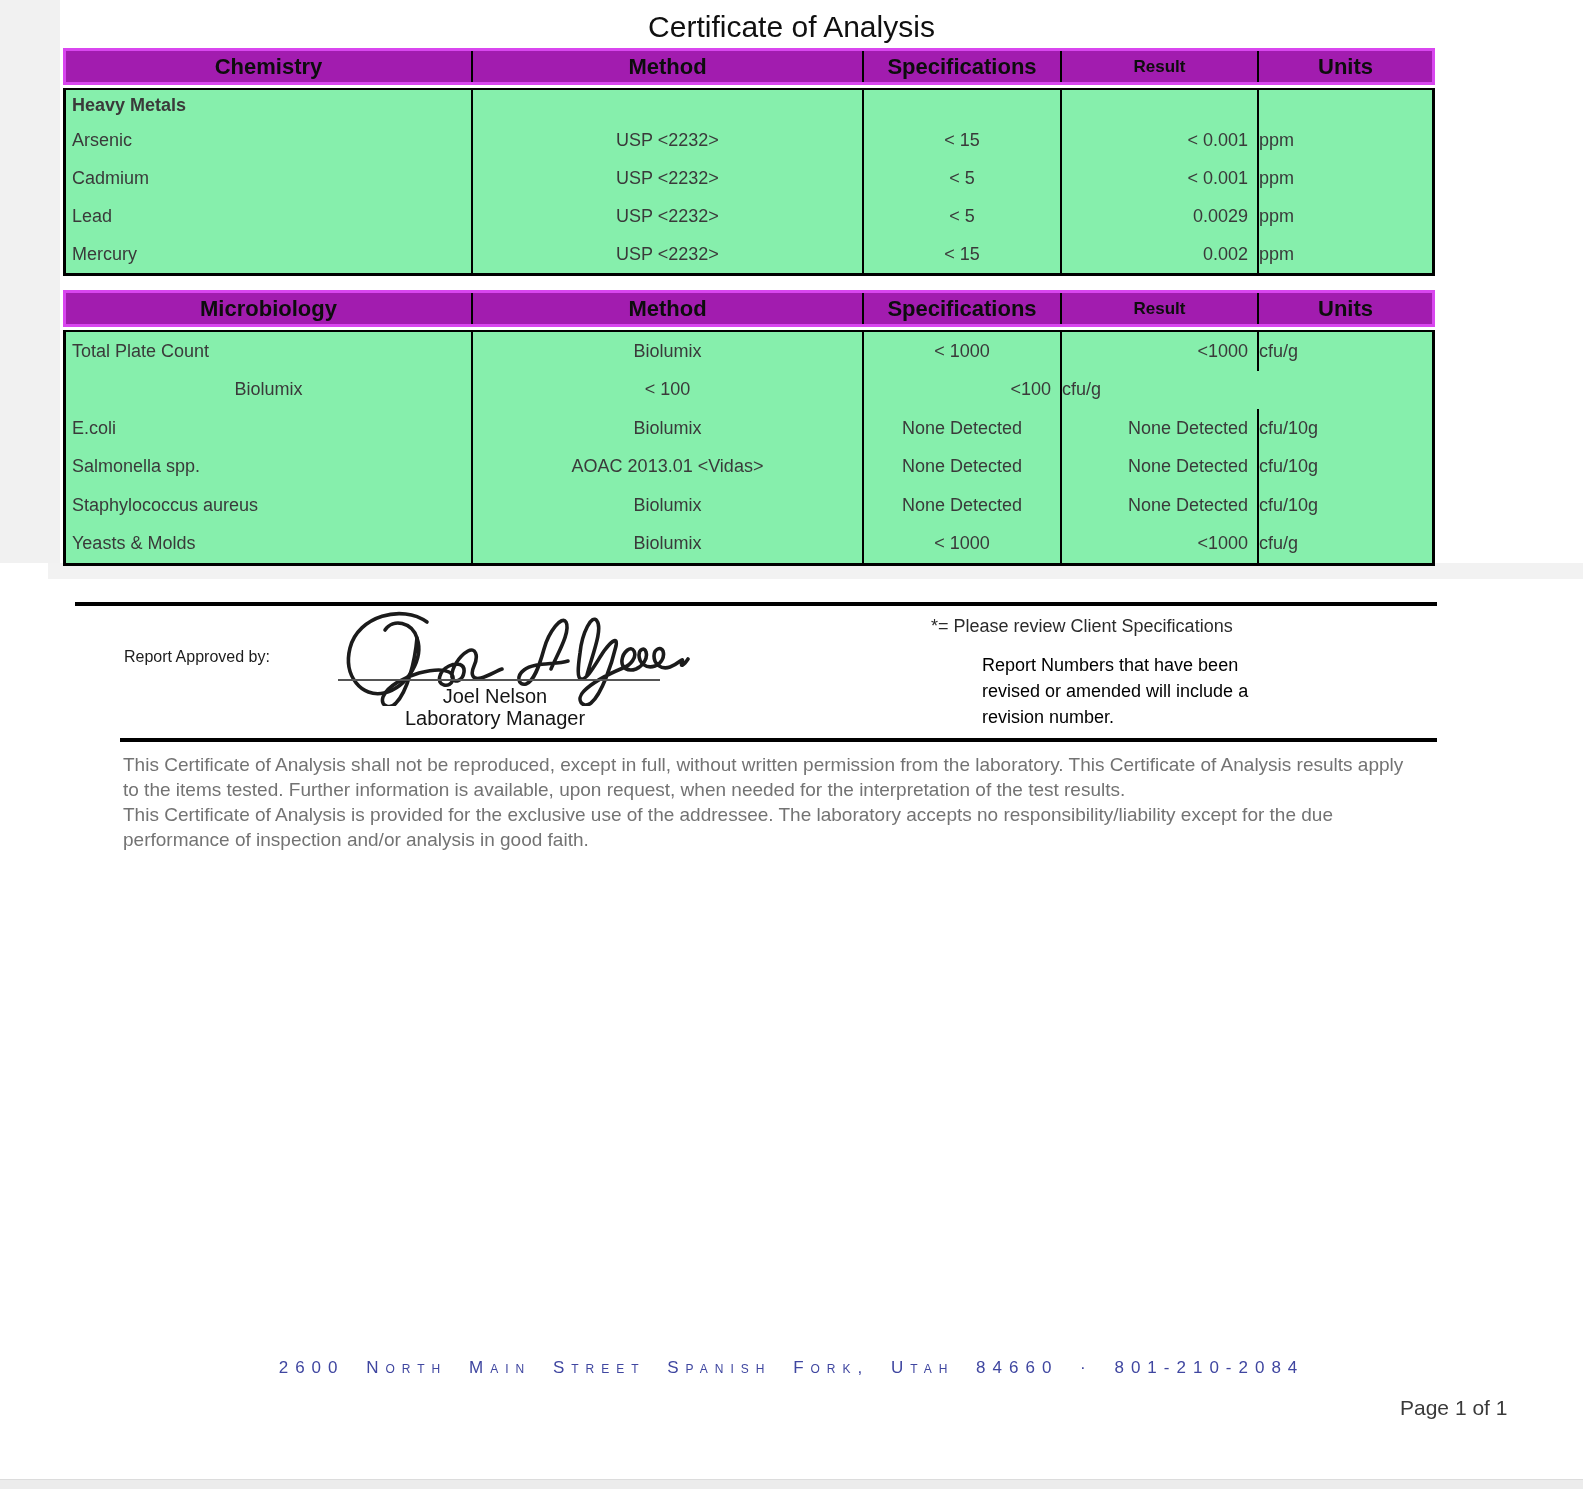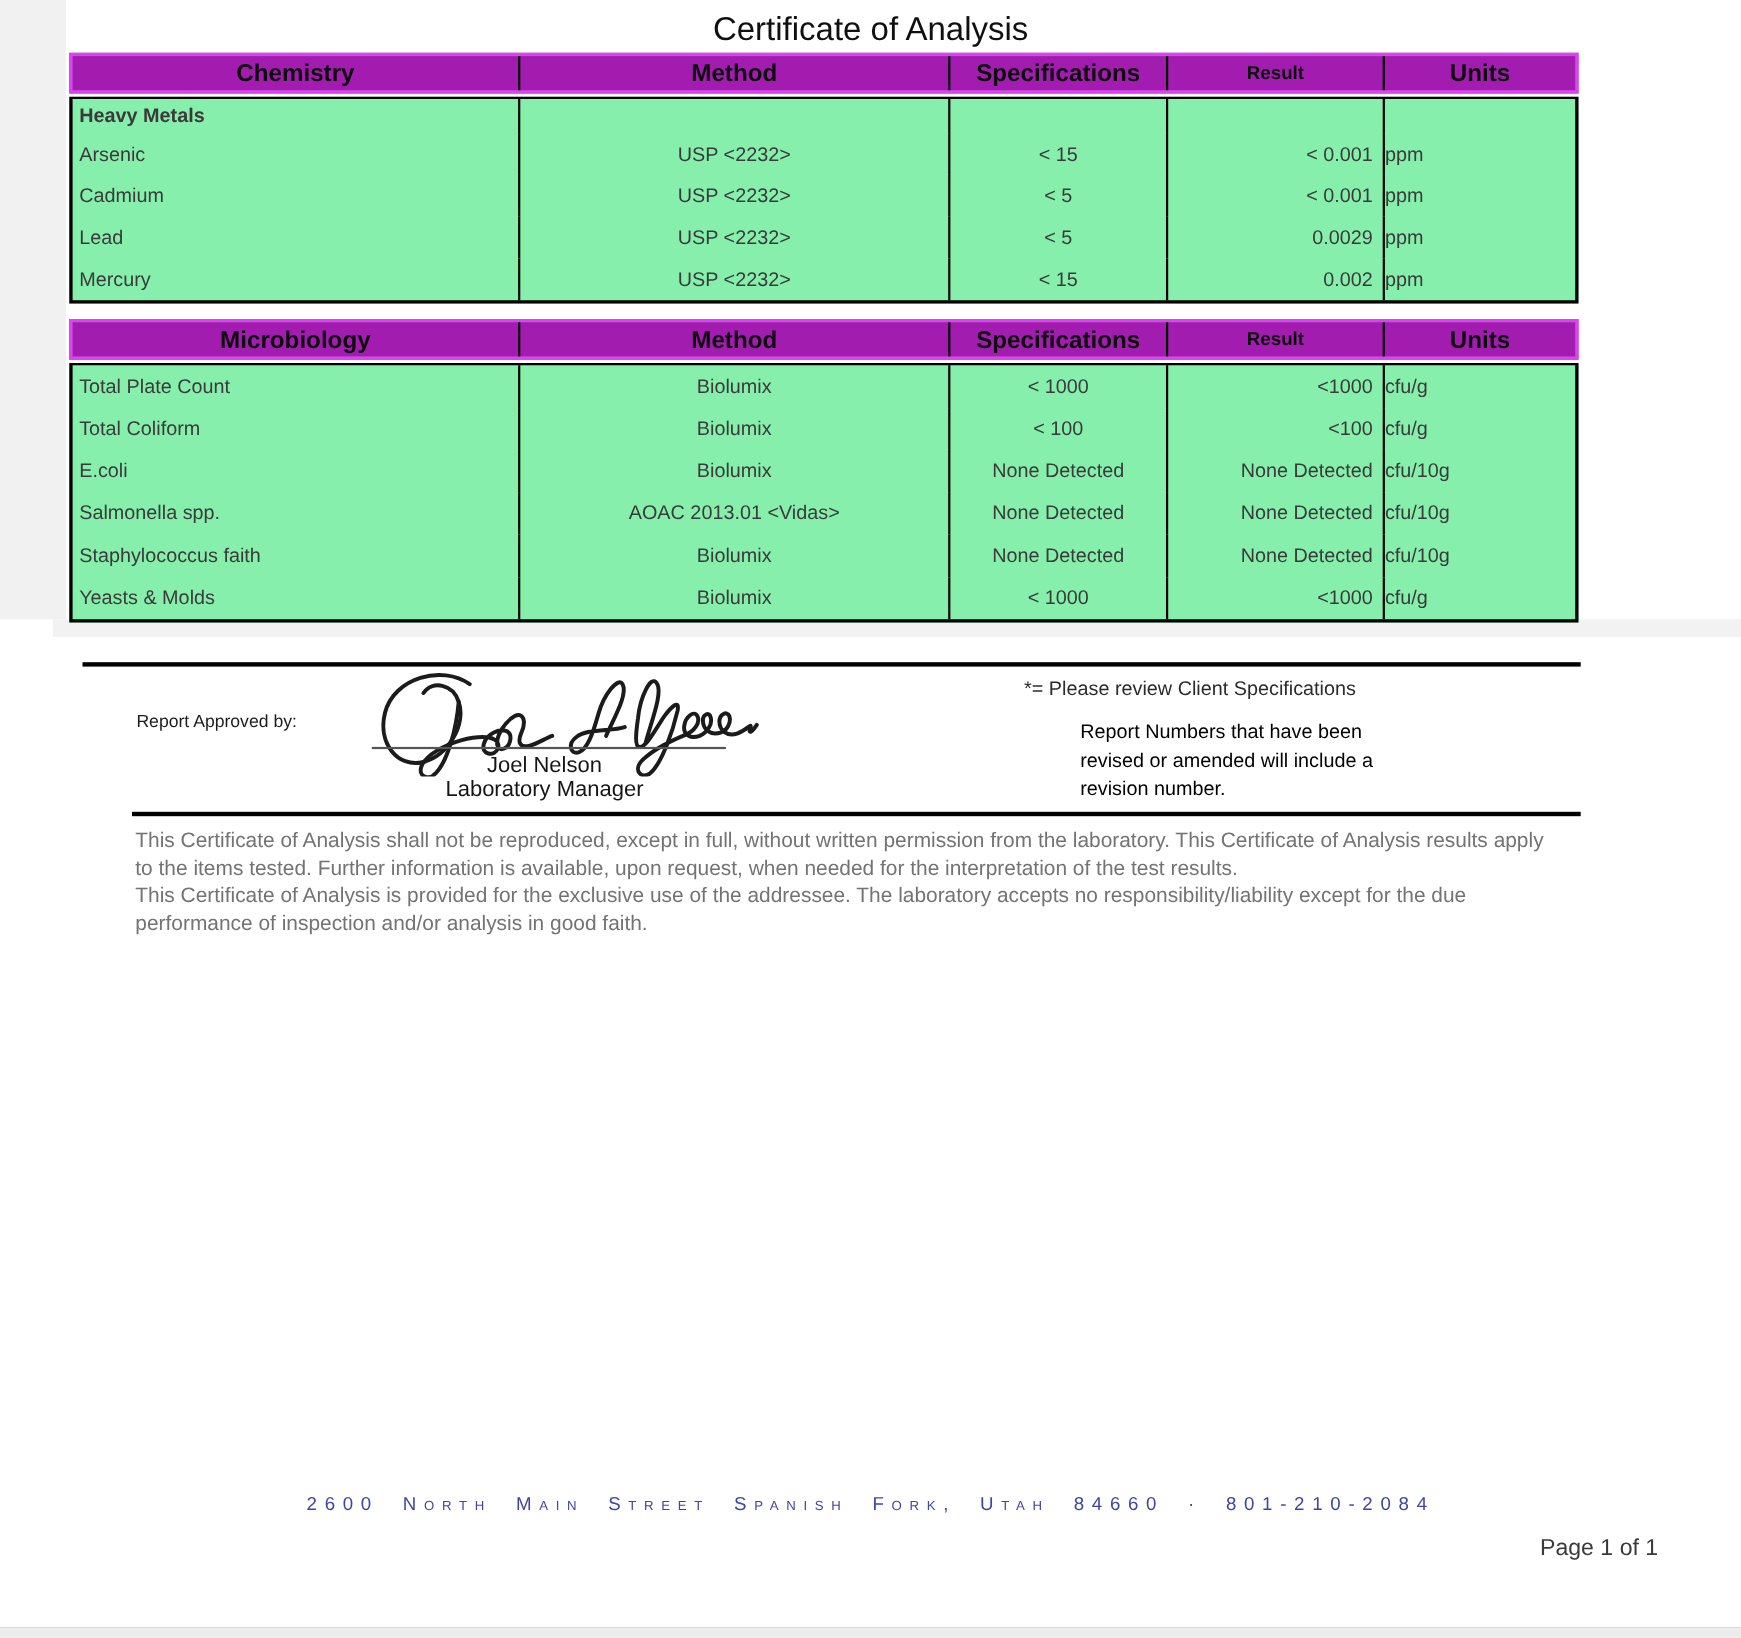--- a/index.html
+++ b/index.html
@@ -146,42 +146,41 @@
     </div>
     <div class="tbody">
       <div class="tr tr-data">
         <div class="td c1">Total Plate Count</div>
         <div class="td c2">Biolumix</div>
         <div class="td c3">&lt; 1000</div>
         <div class="td c4">&lt;1000</div>
         <div class="td c5">cfu/g</div>
       </div>
       <div class="tr tr-data">
-        <div class="td c1">Total Coliform</div>
         <div class="td c2">Biolumix</div>
         <div class="td c3">&lt; 100</div>
         <div class="td c4">&lt;100</div>
         <div class="td c5">cfu/g</div>
       </div>
       <div class="tr tr-data">
         <div class="td c1">E.coli</div>
         <div class="td c2">Biolumix</div>
         <div class="td c3">None Detected</div>
         <div class="td c4">None Detected</div>
         <div class="td c5">cfu/10g</div>
       </div>
       <div class="tr tr-data">
         <div class="td c1">Salmonella spp.</div>
         <div class="td c2">AOAC 2013.01 &lt;Vidas&gt;</div>
         <div class="td c3">None Detected</div>
         <div class="td c4">None Detected</div>
         <div class="td c5">cfu/10g</div>
       </div>
       <div class="tr tr-data">
-        <div class="td c1">Staphylococcus faith</div>
+        <div class="td c1">Staphylococcus aureus</div>
         <div class="td c2">Biolumix</div>
         <div class="td c3">None Detected</div>
         <div class="td c4">None Detected</div>
         <div class="td c5">cfu/10g</div>
       </div>
       <div class="tr tr-data">
         <div class="td c1">Yeasts &amp; Molds</div>
         <div class="td c2">Biolumix</div>
         <div class="td c3">&lt; 1000</div>
         <div class="td c4">&lt;1000</div>

